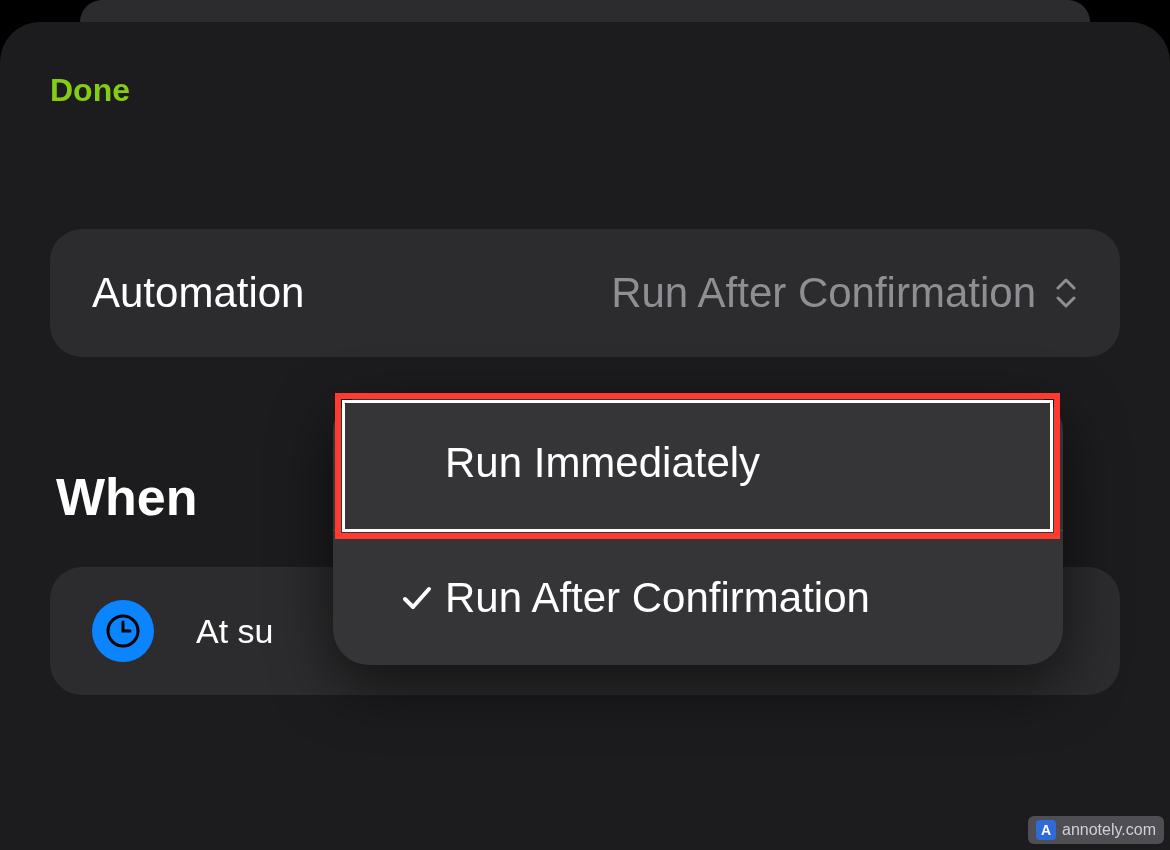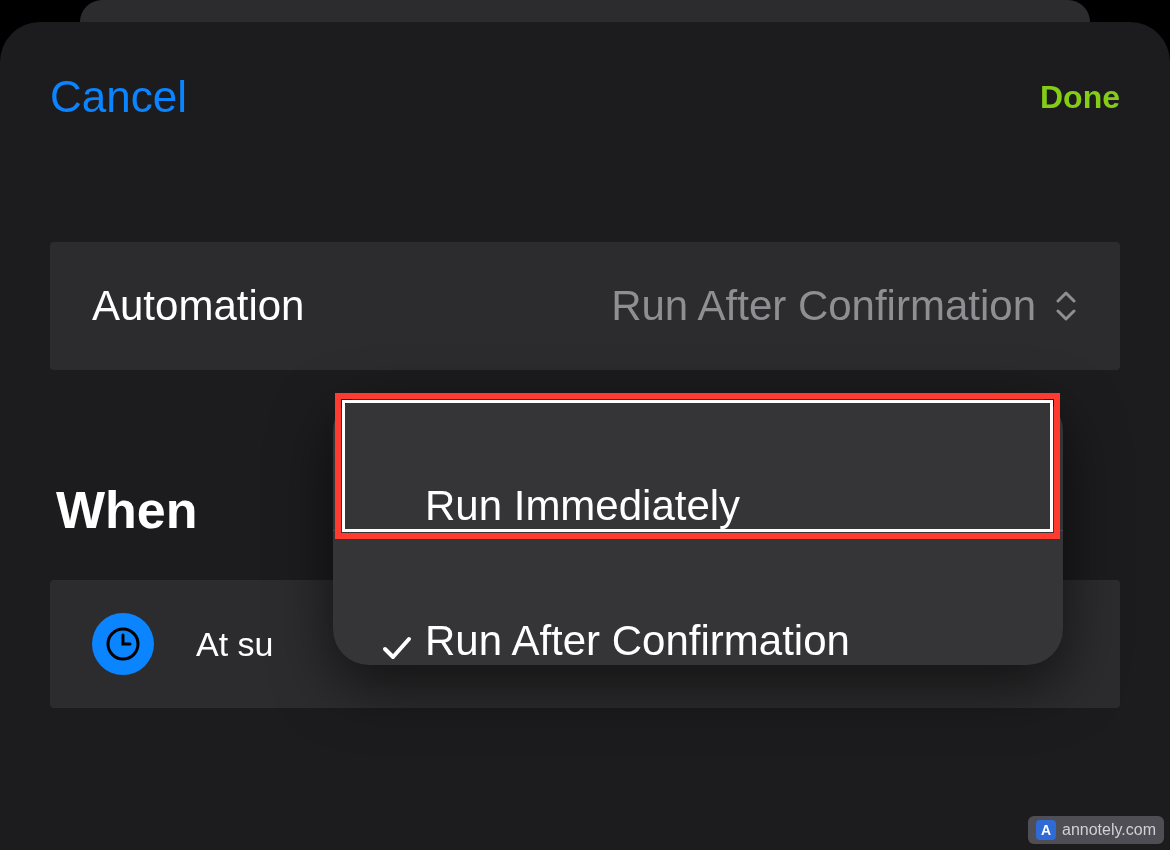--- a/index.html
+++ b/index.html
@@ -48,21 +48,21 @@
       font-size: 44px;
       font-weight: 400;
     }
     .done-btn {
       color: #84cc16;
       font-size: 32px;
       font-weight: 600;
     }
     .row-group {
       background: #2c2c2e;
-      border-radius: 4px;
+      border-radius: 32px;
     }
     .row {
       display: flex;
       align-items: center;
       padding: 32px 42px;
       min-height: 128px;
     }
     .row-label {
       color: #fff;
       font-size: 42px;
@@ -129,22 +129,22 @@
       top: 395px;
       left: 333px;
       width: 730px;
       background: #353537;
       border-radius: 36px;
       box-shadow: 0 20px 60px rgba(0,0,0,0.6);
       overflow: hidden;
     }
     .popover-item {
       display: flex;
-      align-items: flex-end;
-      padding: 0 40px;
+      align-items: center;
+      padding: 0 60px;
       min-height: 135px;
       position: relative;
     }
     .popover-item + .popover-item::before {
       content: "";
       position: absolute;
       top: 0;
       left: 0;
       right: 0;
       height: 1px;
@@ -203,21 +203,20 @@
     }
   </style>
 </head>
 <body>
 
 <div class="sheet-bg-hint"></div>
 
 <div class="sheet">
 
   <div class="header">
-    <div class="cancel-btn">Cancel</div>
     <div class="done-btn">Done</div>
   </div>
 
   <div class="row-group">
     <div class="row">
       <div class="row-label">Automation</div>
       <div class="row-value-wrap">
         <div class="row-value">Run After Confirmation</div>
         <div class="chevrons-icon">
           <svg viewBox="0 0 24 14">

